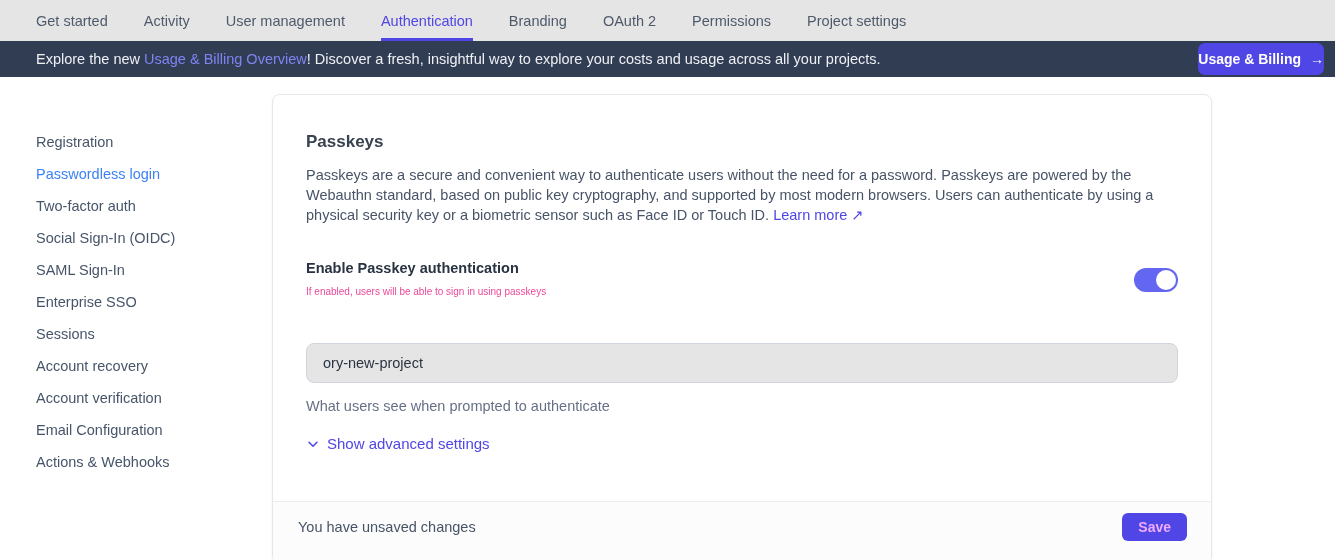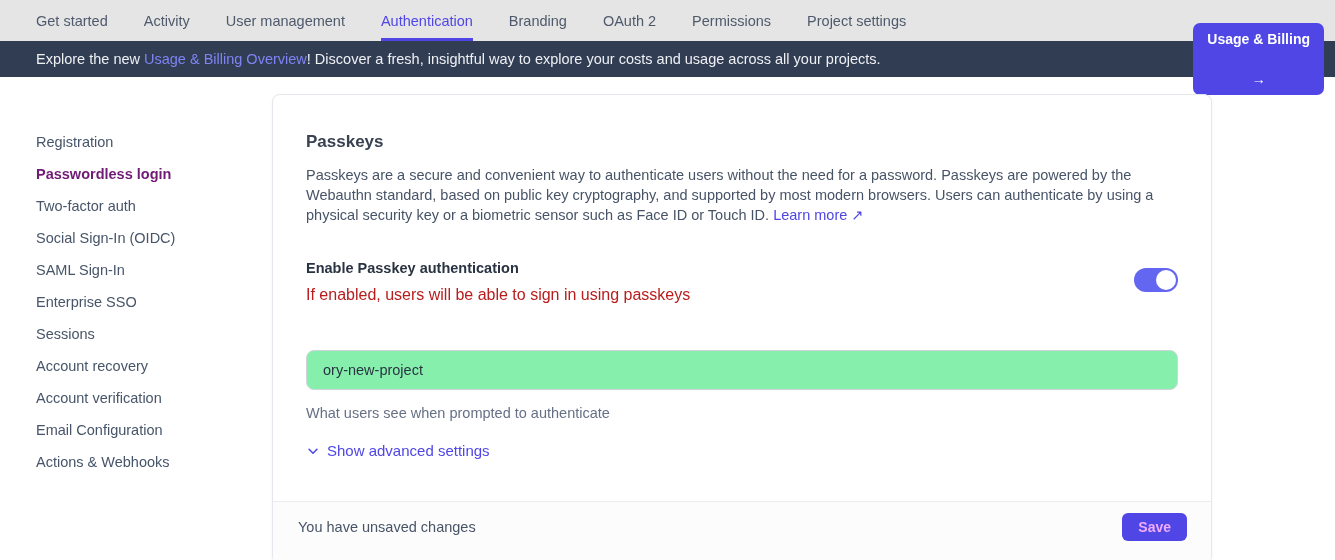--- a/index.html
+++ b/index.html
@@ -60,26 +60,25 @@
   .banner-cta{
     margin-left:auto;
     margin-right:1px;
     background:var(--accent,#4f46e5);
     color:#ffffff;
     border:none;
     border-radius:7px;
     font-family:inherit;
     font-size:14px;
     font-weight:bold;
-    padding:8px 14px;
-    display:flex;
-    align-items:center;
-    gap:24px;
-    cursor:pointer;
-    flex-direction:column;
+    padding:8px 0;
+    display:flex;
+    align-items:center;
+    gap:9px;
+    cursor:pointer;
   }
 
   
   .content{position:relative;height:370px;}
 
   .sidebar{
     position:absolute;
     left:36px;
     top:49px;
     display:flex;
@@ -89,22 +88,22 @@
     display:block;
     font-size:14.5px;
     line-height:16px;
     padding:8px 0;
     color:#475569;
     text-decoration:none;
     cursor:pointer;
     white-space:nowrap;
   }
   .sidebar a.active{
-    color:#701a75;
-    font-weight:bold;
+    color:#3b82f6;
+    font-weight:normal;
   }
 
   
   .card{
     position:absolute;
     left:272px;
     top:17px;
     width:940px;
     height:470px;
     background:#ffffff;
@@ -137,22 +136,22 @@
     align-items:flex-start;
     justify-content:space-between;
   }
   .field-label{
     font-size:14.5px;
     font-weight:bold;
     color:#2a3342;
   }
   .field-sub{
     margin-top:10px;
-    font-size:16px;
-    color:#b91c1c;
+    font-size:10px;
+    color:#ec4899;
   }
   .toggle{
     position:relative;
     width:44px;
     height:24px;
     border-radius:12px;
     background:#d0d5dd;
     margin-top:8px;
     cursor:pointer;
     flex:none;
@@ -171,21 +170,21 @@
   .text-input{
     margin-top:9px;
     width:100%;
     height:40px;
     border:1px solid #d0d5dd;
     border-radius:8px;
     padding:0 16px;
     font-family:inherit;
     font-size:14.5px;
     color:#2a3342;
-    background:#86efac;
+    background:#e5e5e5;
     outline:none;
   }
   .helper{
     margin-top:15px;
     font-size:14.5px;
     color:#667085;
   }
 
   .advanced{
     margin-top:21px;

